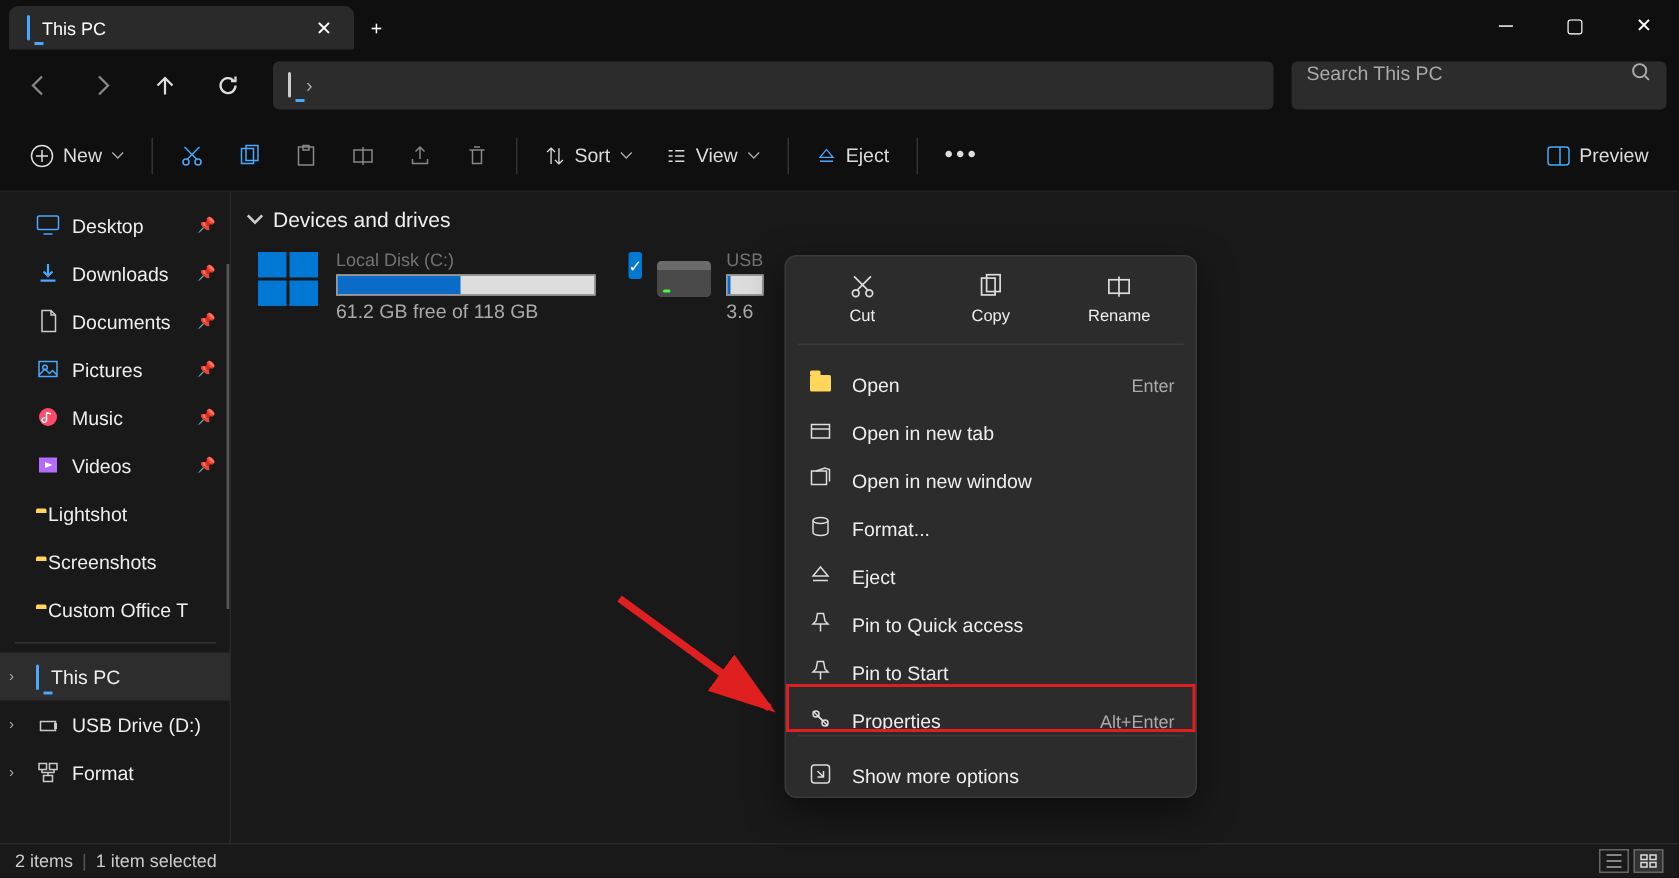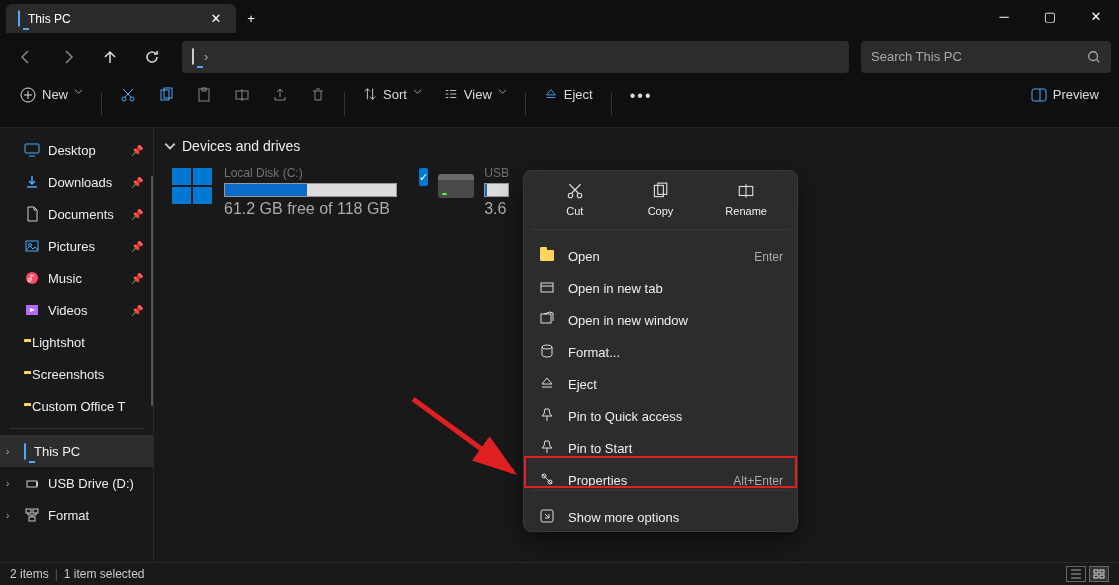--- a/index.html
+++ b/index.html
@@ -12,26 +12,26 @@
 .tab-close { width: 16px; height: 16px; display: flex; align-items: center; justify-content: center; }
 .new-tab { width: 30px; display: flex; align-items: center; justify-content: center; margin-top: 4px; }
 .titlebar-spacer { flex: 1; }
 .win-controls { display: flex; }
 .win-btn { width: 46px; display: flex; align-items: center; justify-content: center; color: #fff; }
 
 
 .navbar { height: 47px; background: #0f0f0f; display: flex; align-items: center; padding: 0 8px; gap: 6px; }
 .nav-btn { width: 36px; height: 32px; display: flex; align-items: center; justify-content: center; color: #ccc; }
 .address-bar { flex: 1; height: 32px; background: #2c2c2c; border-radius: 4px; display: flex; align-items: center; padding: 0 10px; gap: 10px; margin-left: 6px; }
-.search-bar { width: 250px; height: 32px; background: #2c2c2c; border-radius: 4px; display: flex; align-items: center; padding: 0 10px; color: #aaa; margin-left: 6px; }
+.search-bar { width: 250px; height: 32px; background: #2c2c2c; border-radius: 4px; display: flex; padding: 0 10px; color: #aaa; margin-left: 6px; }
 .search-bar span { flex: 1; }
 
 
 .toolbar { height: 48px; background: #0f0f0f; display: flex; align-items: center; padding: 0 10px; gap: 2px; border-bottom: 1px solid #222; }
-.tool-btn { height: 34px; padding: 0 10px; display: flex; gap: 6px; color: #ddd; border-radius: 4px; }
+.tool-btn { height: 34px; padding: 0 10px; display: flex; align-items: center; gap: 6px; color: #ddd; border-radius: 4px; }
 .tool-sep { width: 1px; height: 24px; background: #333; margin: 0 6px; }
 .tool-spacer { flex: 1; }
 
 
 .main { display: flex; height: 441px; }
 .sidebar { width: 154px; background: #191919; overflow: hidden; padding-top: 6px; position: relative; }
 .sidebar::after { content: ""; position: absolute; right: 0; top: 0; bottom: 0; width: 1px; background: #2a2a2a; }
 .sidebar .scroll-thumb { position: absolute; right: 1px; top: 48px; width: 2px; height: 230px; background: #555; }
 .side-item { height: 32px; display: flex; align-items: center; gap: 8px; padding: 0 10px 0 24px; color: #eee; font-size: 13px; position: relative; }
 .side-item.active { background: #2d2d2d; }
@@ -41,21 +41,21 @@
 
 .content { flex: 1; background: #191919; padding: 10px 12px; position: relative; }
 .section-header { display: flex; align-items: center; gap: 6px; font-size: 14px; color: #eee; margin-bottom: 8px; margin-left: -2px; }
 .drives { display: flex; gap: 14px; }
 .drive { display: flex; gap: 10px; width: 235px; padding: 4px; }
 .drive-icon { width: 44px; height: 40px; display: flex; align-items: center; justify-content: center; }
 .drive-info { flex: 1; font-size: 12px; }
 .drive-name { color: #737373; margin-bottom: 3px; }
 .drive-bar { height: 14px; background: #ddd; border: 1px solid #999; margin-bottom: 3px; position: relative; }
 .drive-bar-fill { height: 100%; background: #0a6cc8; }
-.drive-free { color: #aaa; font-size: 16px; }
+.drive-free { color: #aaa; font-size: 13px; }
 .drive-check { width: 18px; height: 18px; background: #0078d4; display: flex; align-items: center; justify-content: center; color: #fff; font-size: 11px; border-radius: 2px; margin-top: 2px;}
 
 
 .ctx-menu { position: absolute; left: 523px; top: 170px; width: 275px; background: #2c2c2c; border: 1px solid #3a3a3a; border-radius: 8px; padding: 6px 0; box-shadow: 0 8px 24px rgba(0,0,0,0.5); z-index: 50; }
 .ctx-top { display: flex; justify-content: space-around; padding: 4px 8px 10px; }
 .ctx-top-item { display: flex; flex-direction: column; align-items: center; gap: 4px; font-size: 11px; color: #eee; width: 56px; }
 .ctx-top-item .ic { width: 20px; height: 20px; display:flex; align-items:center; justify-content:center; }
 .ctx-sep { height: 1px; background: #3a3a3a; margin: 2px 8px; }
 .ctx-item { height: 32px; display: flex; align-items: flex-end; gap: 12px; padding: 0 14px; color: #eee; font-size: 13px; }
 .ctx-item.highlighted { outline: 2px solid #e02020; outline-offset: -2px; }

